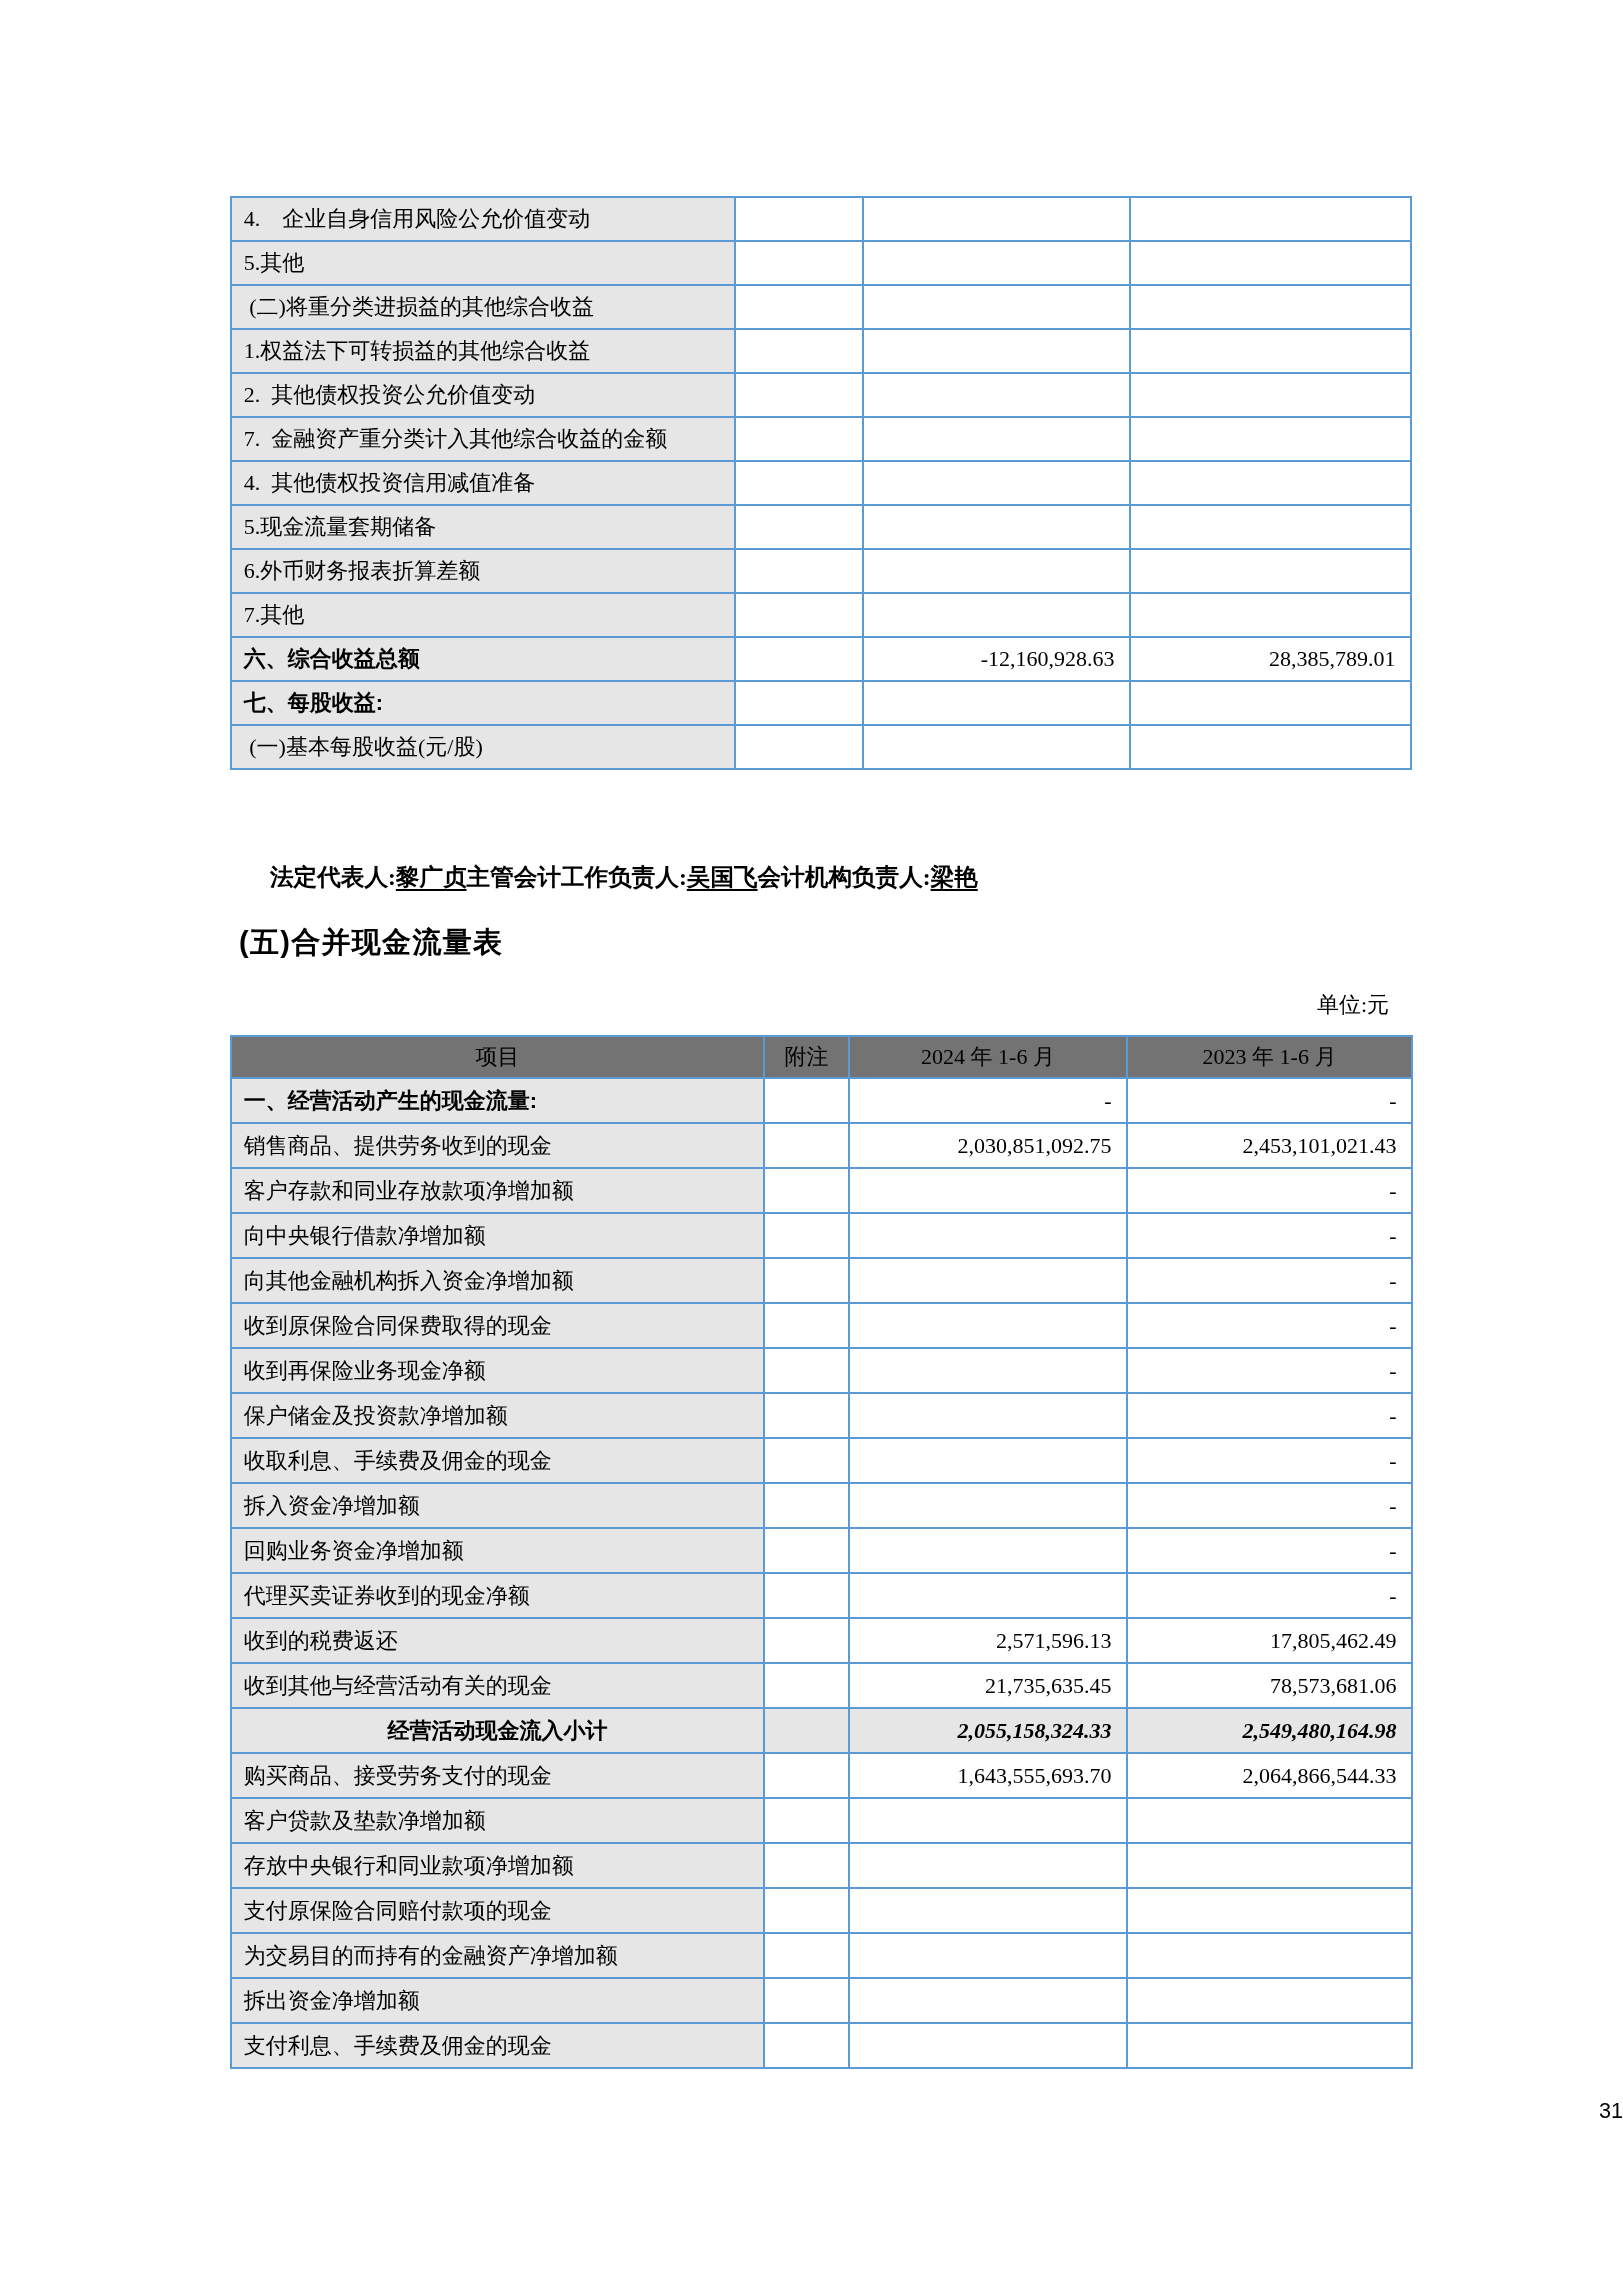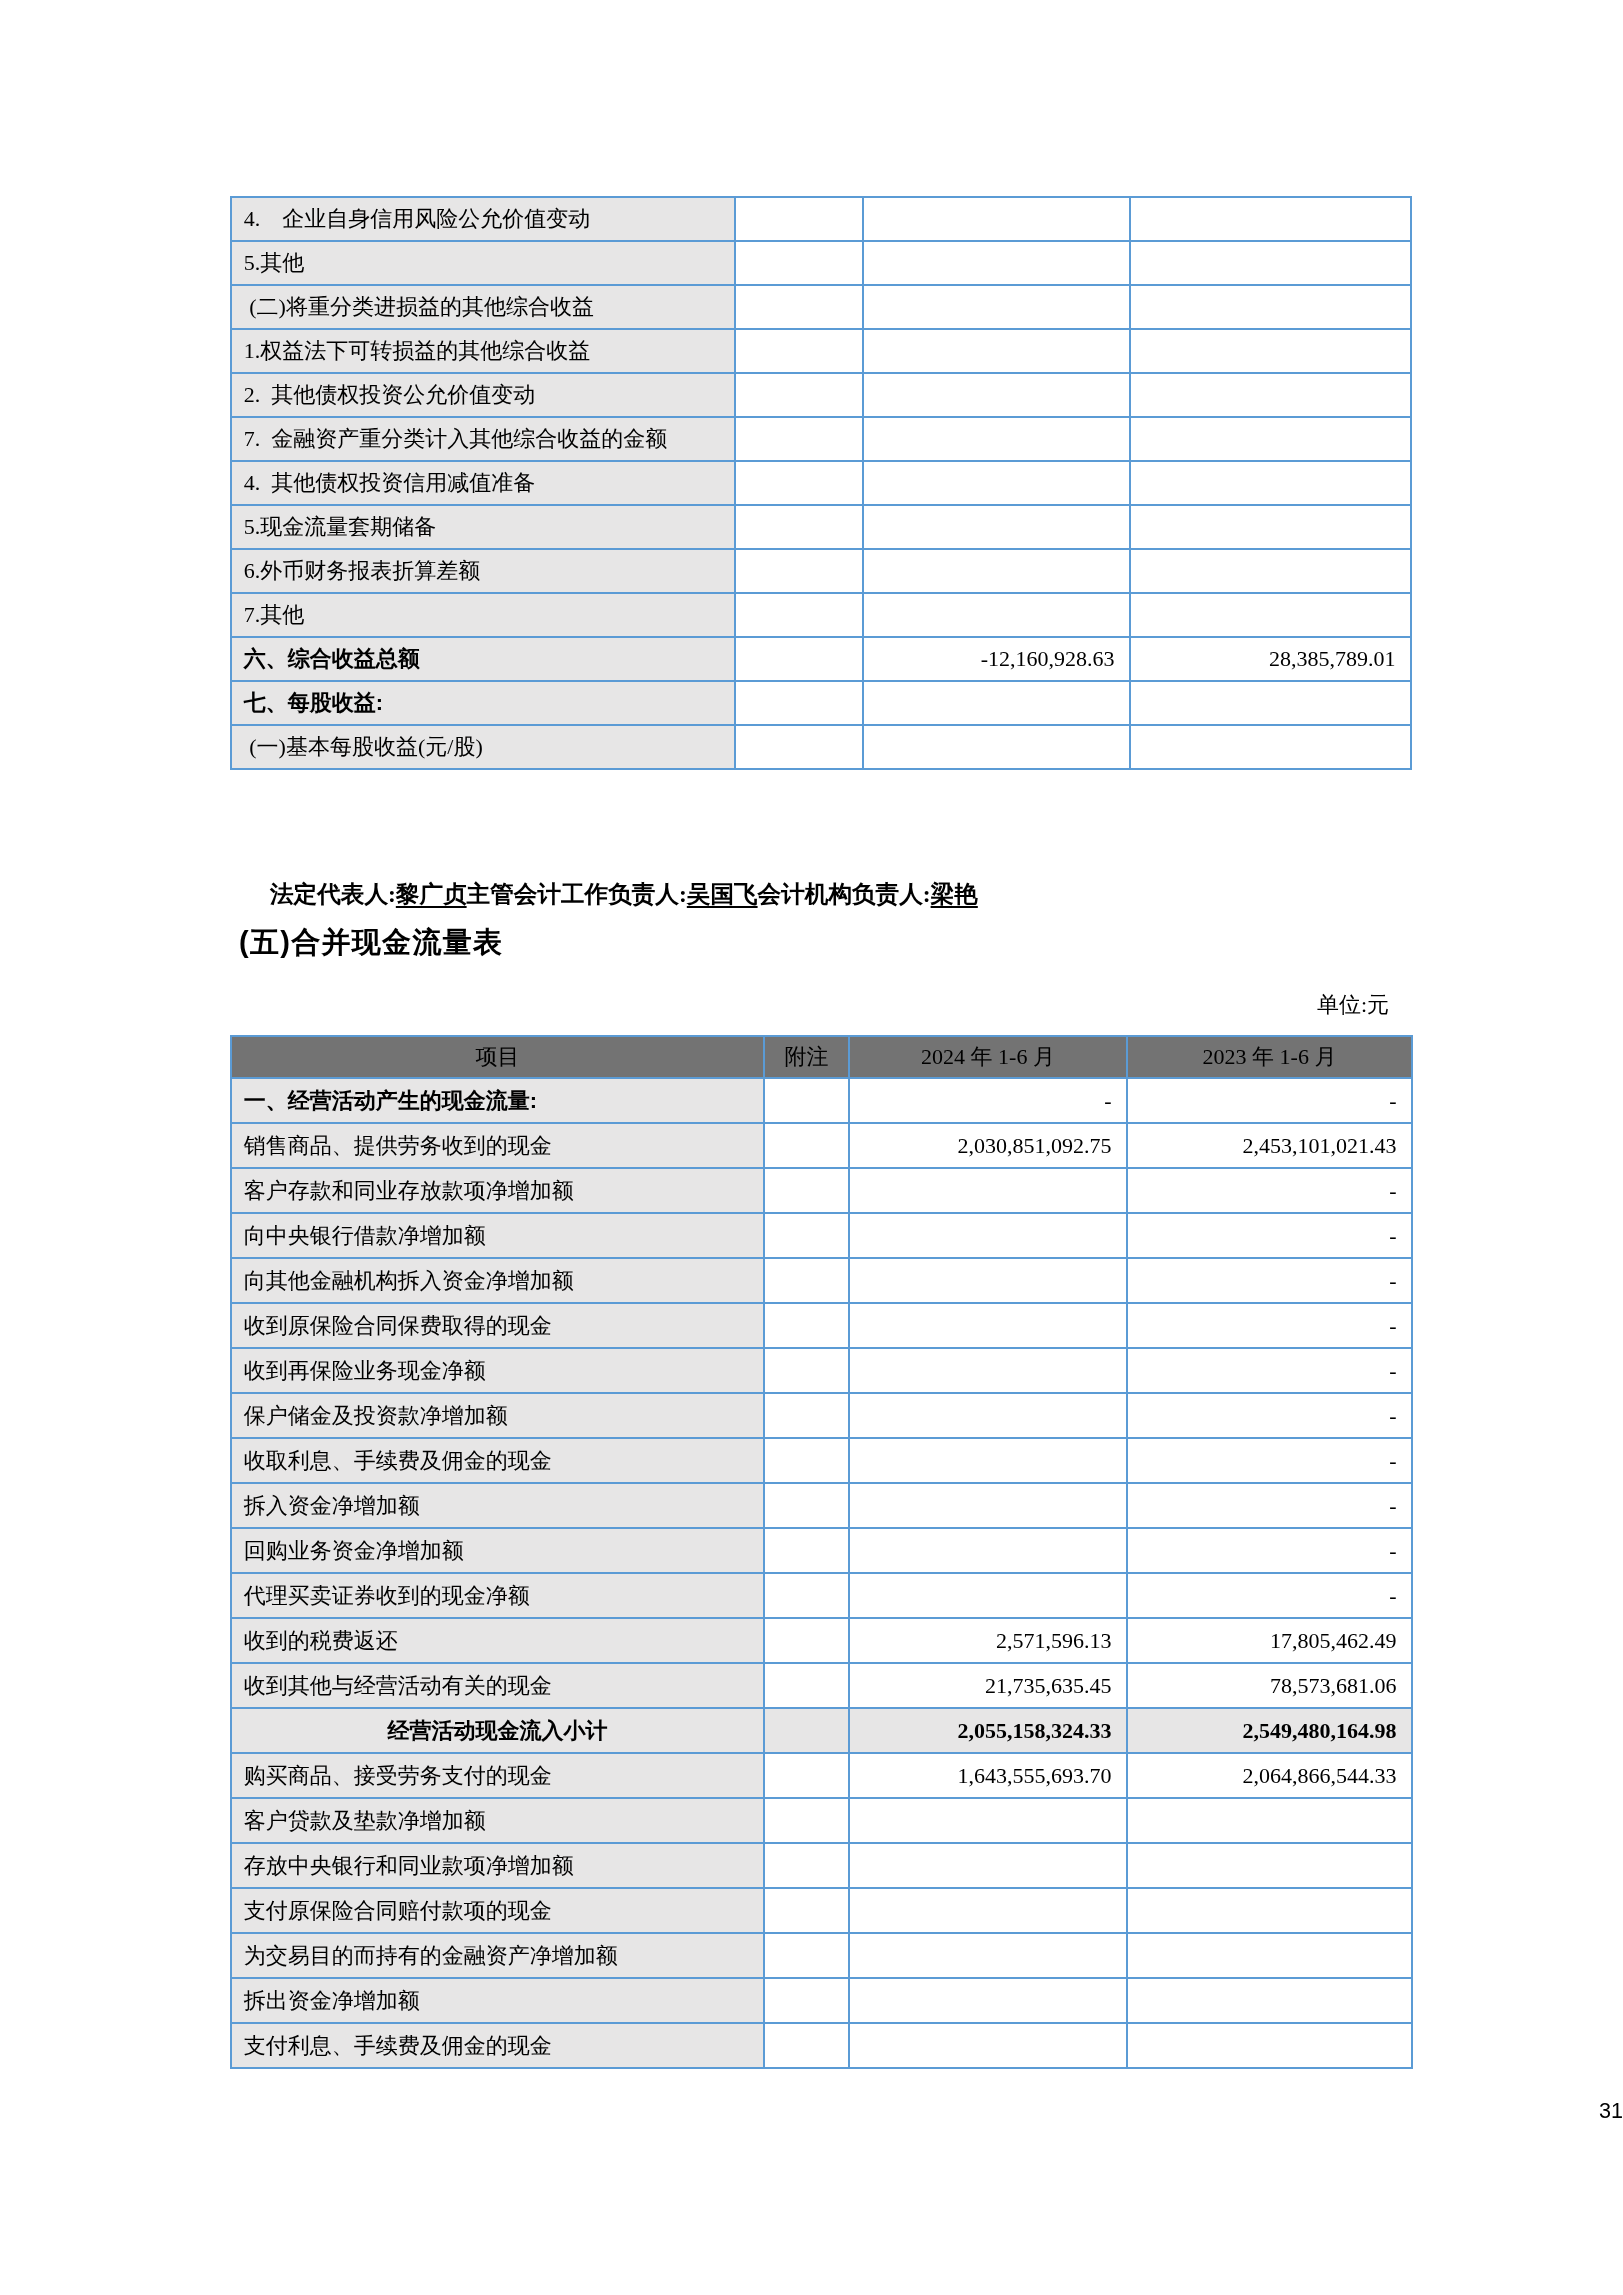--- a/index.html
+++ b/index.html
@@ -29,28 +29,27 @@
     background:#E7E6E6;text-align:left;padding:0 5.2px 0 11.8px;
     font-size:22px;white-space:pre;
   }
   .note{background:#ffffff;}
   .val{
     background:#ffffff;text-align:right;padding:0 14.4px 0 5.2px;
     font-size:22px;white-space:pre;
   }
   .boldlbl{font-weight:bold;font-family:"Liberation Sans","DejaVu Sans",sans-serif;}
   .centerlbl{text-align:center;padding:0 5.2px;}
-  .boldnum{font-weight:bold;}
+  .boldnum{font-weight:bold;font-style:italic;}
   tr.grayrow .note,tr.grayrow .val{background:#E7E6E6;}
 
   
   .signature{
     position:absolute;left:270px;top:861px;font-size:23.6px;font-weight:bold;
     white-space:pre;
-    margin-top:17px;
   }
   .signature .uline{text-decoration:underline;text-underline-offset:3.9px;}
   .section-title{
     position:absolute;left:239px;top:923px;font-size:29px;font-weight:bold;
     font-family:"Liberation Sans","DejaVu Sans",sans-serif;letter-spacing:1.3px;
   }
   .unit-line{
     position:absolute;right:234px;top:990px;font-size:22px;white-space:pre;
   }
   .page-number{

